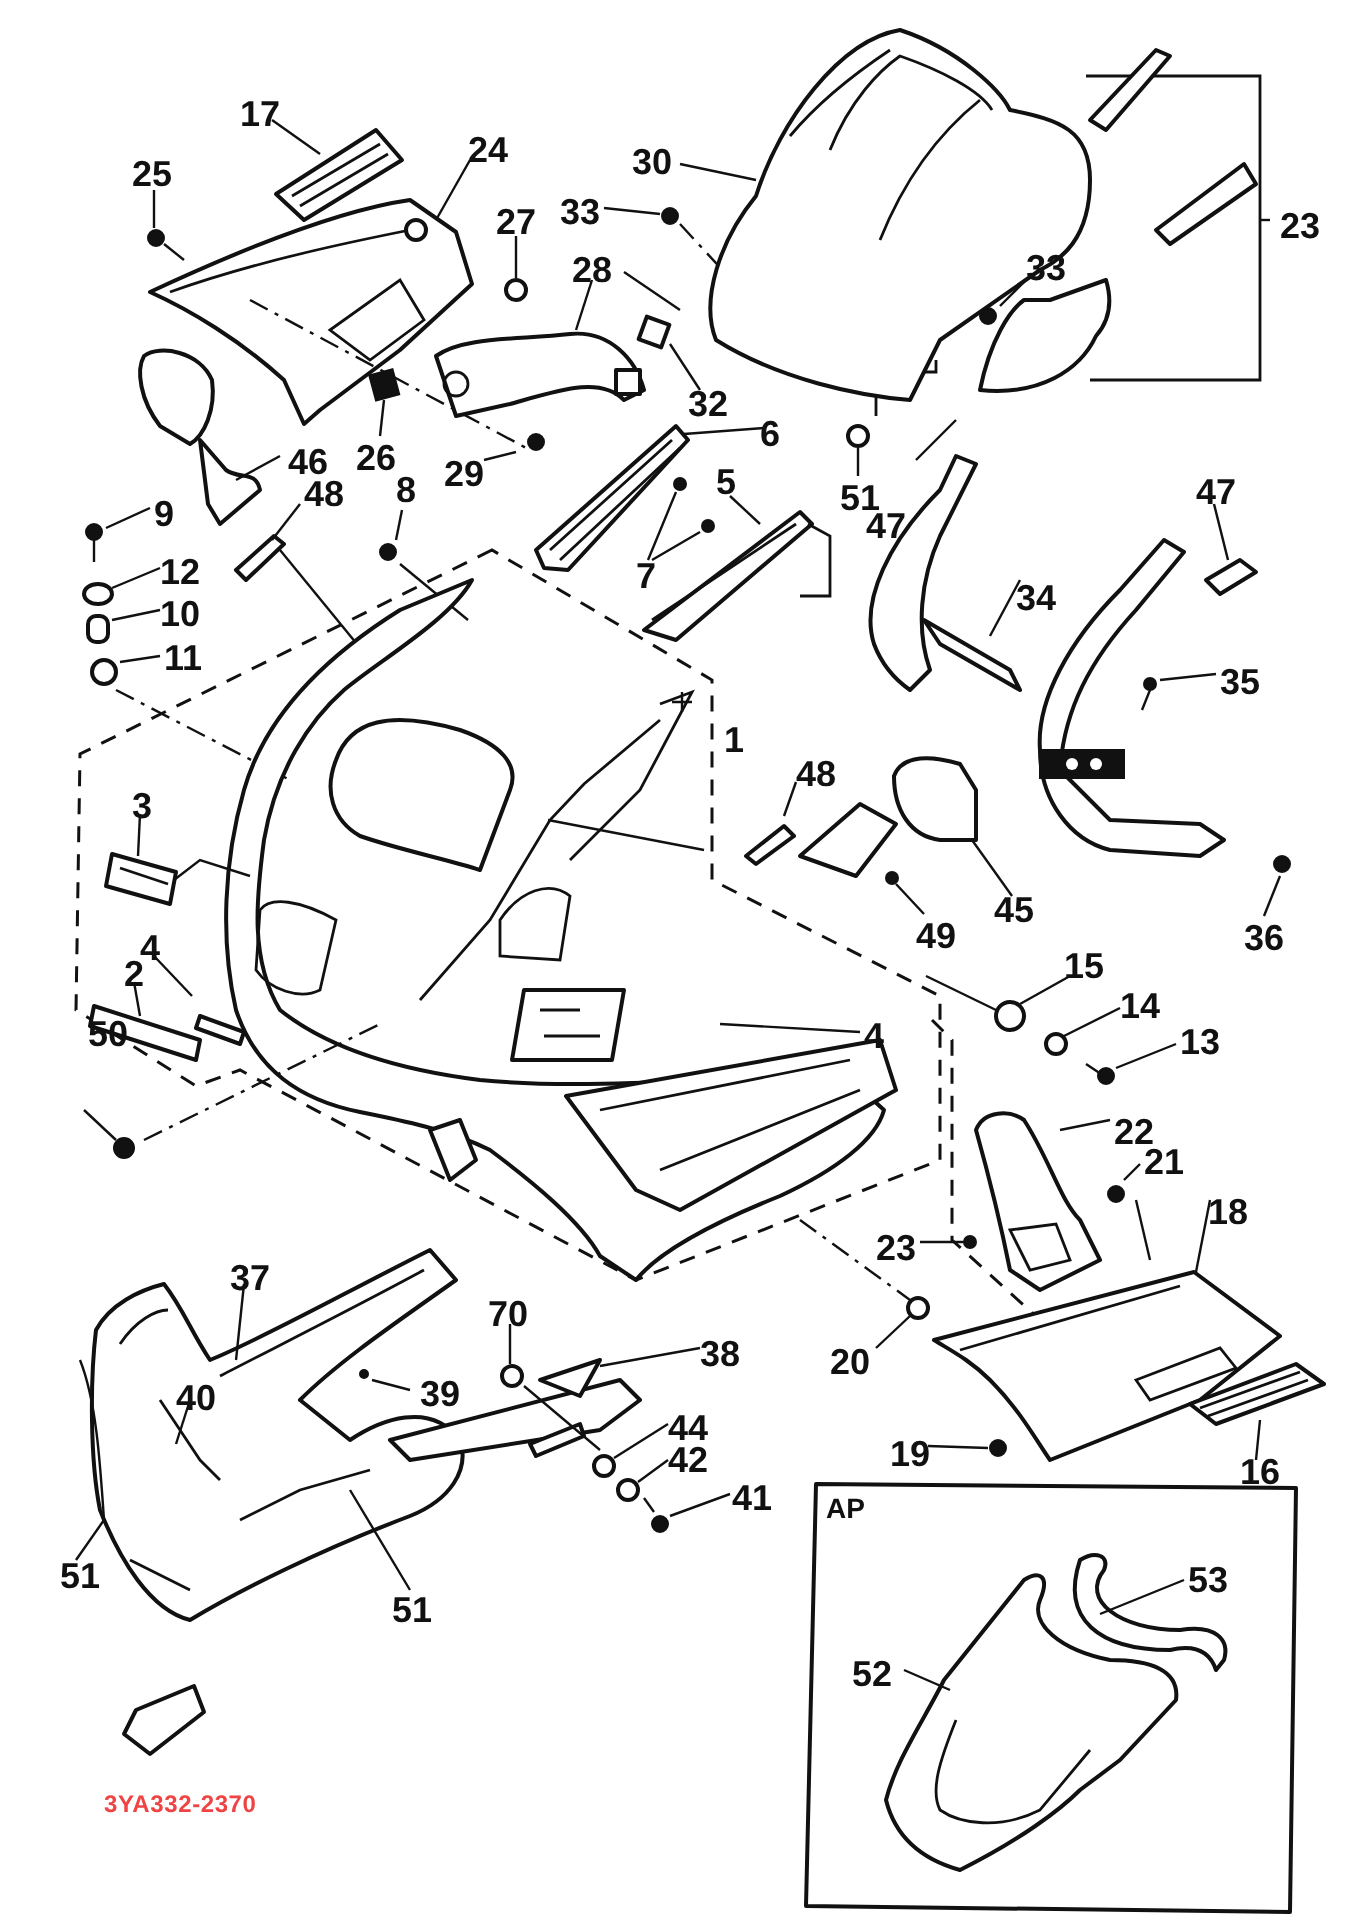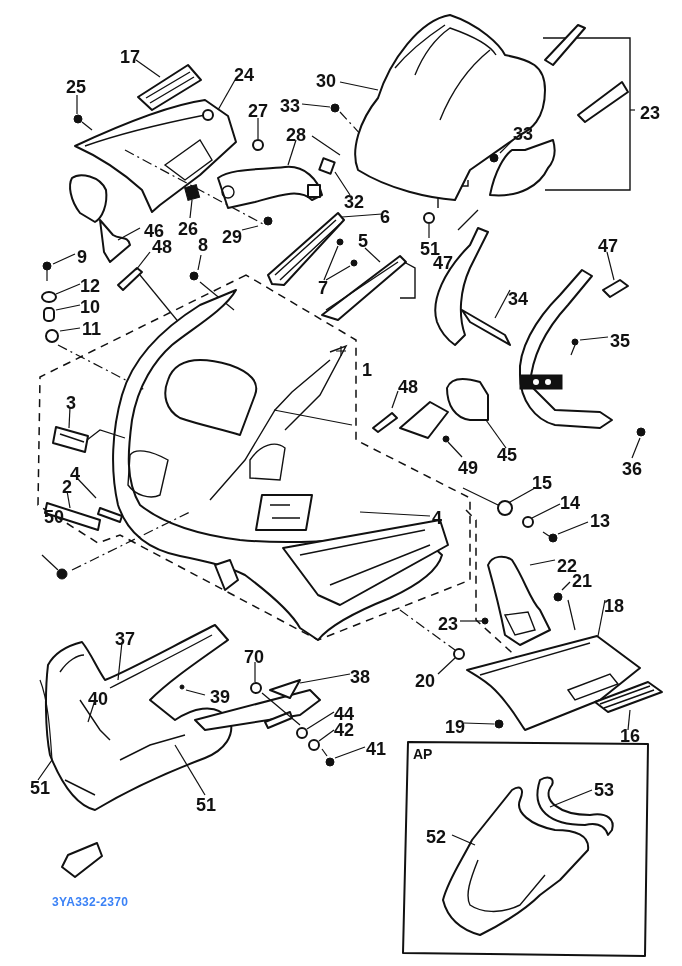--- a/index.html
+++ b/index.html
@@ -2,21 +2,21 @@
 <html><head>
 <meta charset="utf-8">
 <style>
   html, body { margin:0; padding:0; background:#fff; }
   body { width:682px; height:966px; position:relative; overflow:hidden;
          font-family:"Liberation Sans", sans-serif; }
   #canvas { position:absolute; left:0; top:0; width:682px; height:966px; }
   .lbl { position:absolute; font-family:"Liberation Sans", sans-serif; font-weight:bold;
          font-size:18px; color:#111; line-height:1; white-space:nowrap; }
   .code { position:absolute; left:52px; top:895px; font-family:"Liberation Sans", sans-serif;
-          font-weight:bold; font-size:12px; color:#3b82f6; letter-spacing:0.3px; }
+          font-weight:bold; font-size:12px; color:#ef4444; letter-spacing:0.3px; }
   .ap { position:absolute; left:413px; top:746px; font-weight:bold; font-size:14px; color:#111; }
   svg .p { fill:#fff; stroke:#111; stroke-width:2; stroke-linejoin:round; }
   svg .pt { fill:none; stroke:#111; stroke-width:1.4; }
   svg .ld { fill:none; stroke:#111; stroke-width:1.2; }
   svg .ds { fill:none; stroke:#111; stroke-width:1.5; stroke-dasharray:8 6; }
   svg .dd { fill:none; stroke:#111; stroke-width:1.2; stroke-dasharray:10 4 2 4; }
   svg .blk { fill:#111; stroke:#111; }
 </style>
 </head>
 <body>

